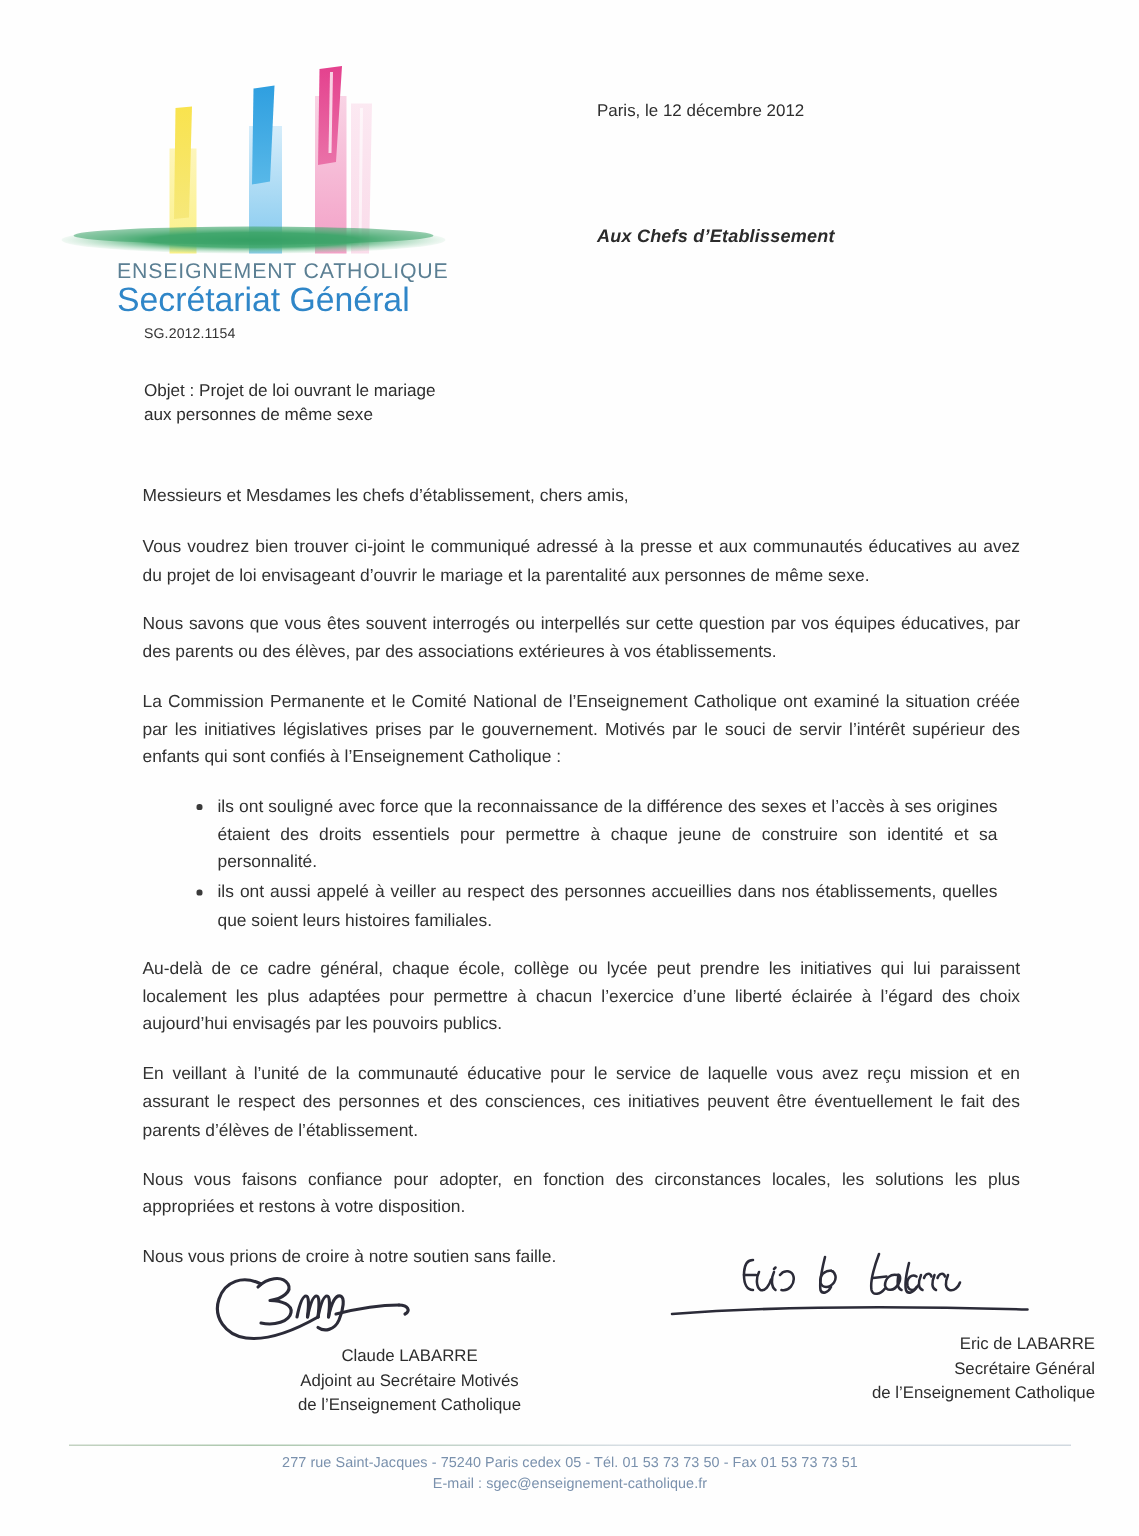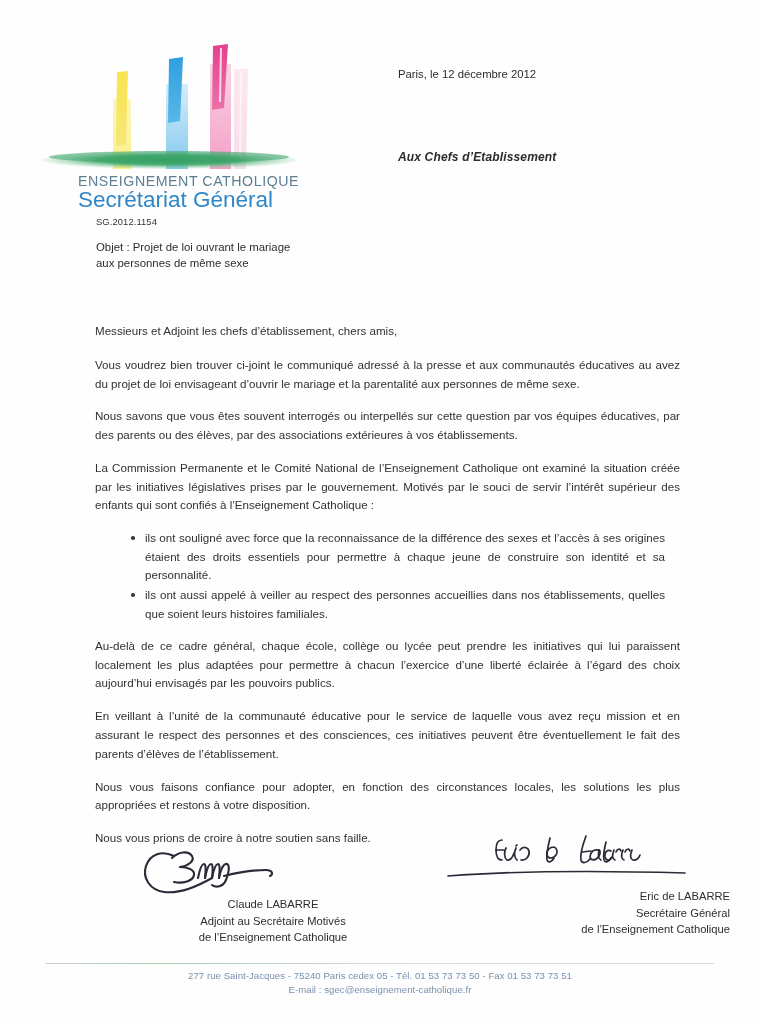--- a/index.html
+++ b/index.html
@@ -69,21 +69,21 @@
     position: absolute;
     left: 96px;
     top: 216px;
     font-size: 9.4px;
     color: #333;
     letter-spacing: 0.1px;
   }
   .objet {
     position: absolute;
     left: 96px;
-    top: 240px;
+    top: 254px;
     font-size: 11.4px;
     color: #2d2d2d;
     line-height: 1.38;
     width: 300px;
   }
 
   
   .date-line {
     position: absolute;
     left: 398px;
@@ -270,21 +270,21 @@
     <div>Objet : Projet de loi ouvrant le mariage</div>
     <div>aux personnes de même sexe</div>
   </div>
 
   <div class="date-line">Paris, le 12 décembre 2012</div>
 
   <div class="recipient">Aux Chefs d’Etablissement</div>
 
   <div class="body-block">
 
-    <p class="para salutation">Messieurs et Adjoint les chefs d’établissement, chers amis,</p>
+    <p class="para salutation">Messieurs et Mesdames les chefs d’établissement, chers amis,</p>
 
     <p class="para">Vous voudrez bien trouver ci-joint le communiqué adressé à la presse et aux communautés éducatives au avez du projet de loi envisageant d’ouvrir le mariage et la parentalité aux personnes de même sexe.</p>
     <p class="para">Nous savons que vous êtes souvent interrogés ou interpellés sur cette question par vos équipes éducatives, par des parents ou des élèves, par des associations extérieures à vos établissements.</p>
     <p class="para">La Commission Permanente et le Comité National de l’Enseignement Catholique ont examiné la situation créée par les initiatives législatives prises par le gouvernement. Motivés par le souci de servir l’intérêt supérieur des enfants qui sont confiés à l’Enseignement Catholique :</p>
 
     <ul class="bullets">
       <li>ils ont souligné avec force que la reconnaissance de la différence des sexes et l’accès à ses origines étaient des droits essentiels pour permettre à chaque jeune de construire son identité et sa personnalité.</li>
       <li>ils ont aussi appelé à veiller au respect des personnes accueillies dans nos établissements, quelles que soient leurs histoires familiales.</li>
     </ul>
 

